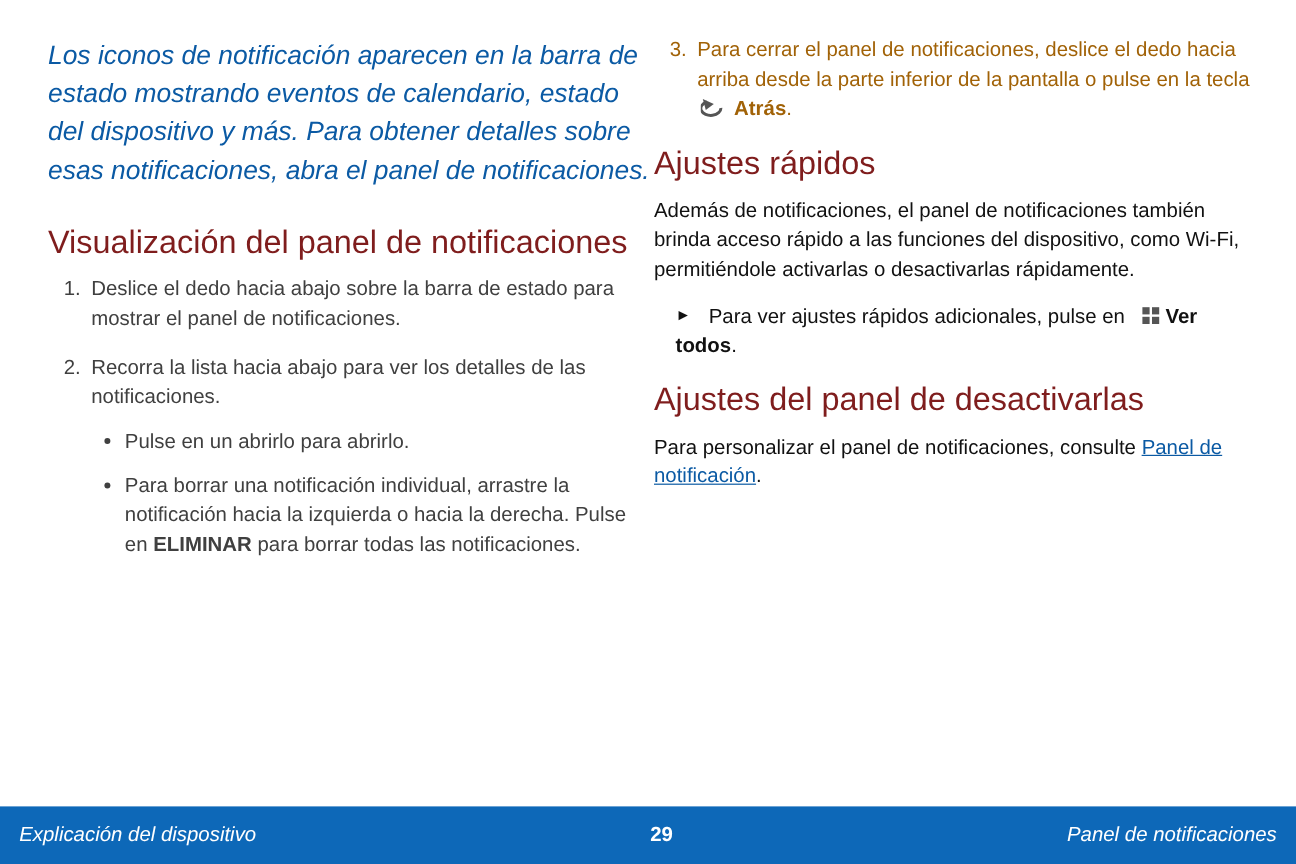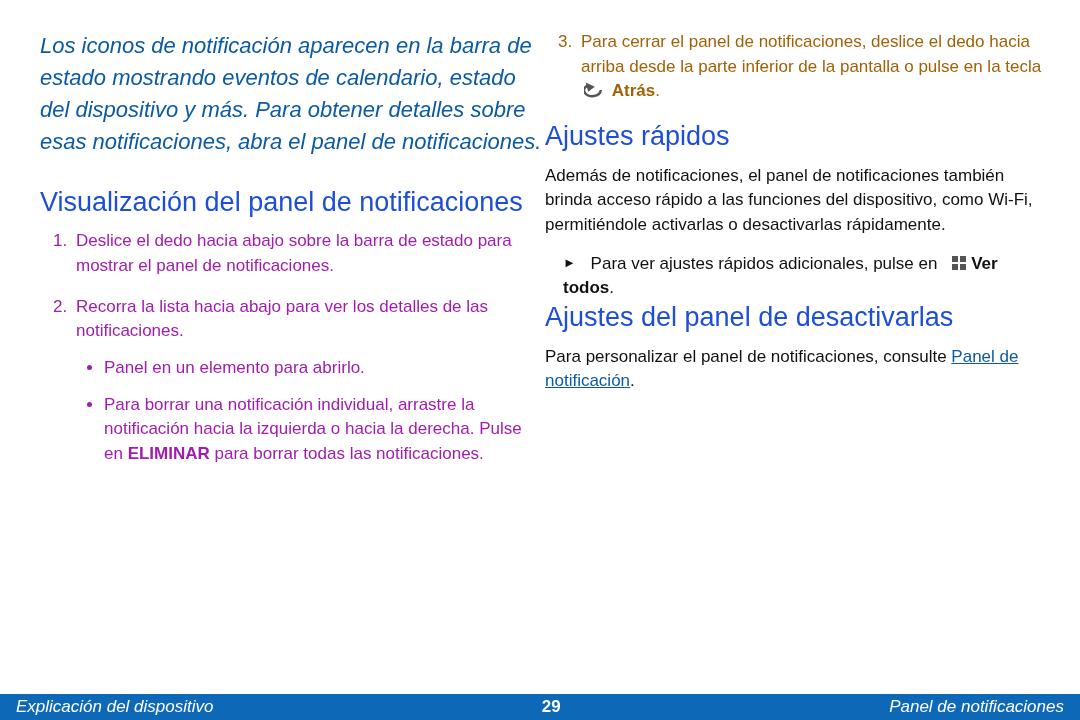--- a/index.html
+++ b/index.html
@@ -18,31 +18,31 @@
   }
   .col { flex: 1; }
   .intro {
     color: #0b5aa4;
     font-style: italic;
     font-size: 22px;
     line-height: 1.45;
     margin-bottom: 28px;
   }
   h2.section {
-    color: #1d4ed8;
+    color: #7f1d1d;
     font-weight: 400;
     font-size: 27px;
     line-height: 1.25;
     margin-bottom: 10px;
   }
   ol.numbered {
     list-style: decimal;
     padding-left: 32px;
     font-size: 17px;
-    color: #a21caf;
+    color: #404040;
     line-height: 1.45;
   }
   ol.numbered > li { margin-bottom: 16px; padding-left: 4px; }
   ul.bullets {
     list-style: disc;
     padding-left: 28px;
     margin-top: 12px;
   }
   ul.bullets > li { margin-bottom: 12px; }
   ol.numbered-start3 {
@@ -67,21 +67,21 @@
     line-height: 1.45;
   }
   ul.arrow > li::before {
     content: "►";
     font-size: 13px;
     margin-right: 10px;
     display: inline-block;
     position: relative;
     top: -2px;
   }
-  ul.arrow > li { }
+  ul.arrow > li { margin-bottom: 16px; }
   .bold { font-weight: 700; }
   .link { color: #0b5aa4; text-decoration: underline; }
   .back-icon {
     display: inline-block;
     width: 20px;
     height: 16px;
     vertical-align: -2px;
     margin: 0 3px;
   }
   .grid-icon {
@@ -93,21 +93,21 @@
     position: relative;
   }
   .grid-icon span {
     position: absolute; width: 6px; height: 6px; background: #555;
   }
   .grid-icon .a { top:0; left:0; }
   .grid-icon .b { top:0; left:8px; }
   .grid-icon .c { top:8px; left:0; }
   .grid-icon .d { top:8px; left:8px; }
   .footer {
-    height: 26px;
+    height: 48px;
     background: #0d68b8;
     display: flex;
     align-items: center;
     justify-content: space-between;
     padding: 0 16px;
     color: #fff;
     font-size: 17px;
     font-style: italic;
   }
   .footer .page-num { font-style: normal; font-weight: bold; }
@@ -118,21 +118,21 @@
 <div class="page">
   <div class="content">
     <div class="col">
       <p class="intro">Los iconos de notificación aparecen en la barra de estado mostrando eventos de calendario, estado del dispositivo y más. Para obtener detalles sobre esas notificaciones, abra el panel de notificaciones.</p>
       <h2 class="section">Visualización del panel de notificaciones</h2>
       <ol class="numbered">
         <li>Deslice el dedo hacia abajo sobre la barra de estado para mostrar el panel de notificaciones.</li>
         <li>
           <span>Recorra la lista hacia abajo para ver los detalles de las notificaciones.</span>
           <ul class="bullets">
-            <li>Panel en un elemento para abrirlo.</li>
+            <li>Pulse en un abrirlo para abrirlo.</li>
             <li>
               <span>Para borrar una notificación individual, arrastre la notificación hacia la izquierda o hacia la derecha. Pulse en </span><span class="bold">ELIMINAR</span><span> para borrar todas las notificaciones.</span>
             </li>
           </ul>
         </li>
       </ol>
     </div>
 
     <div class="col">
       <ol class="numbered-start3" start="3">

